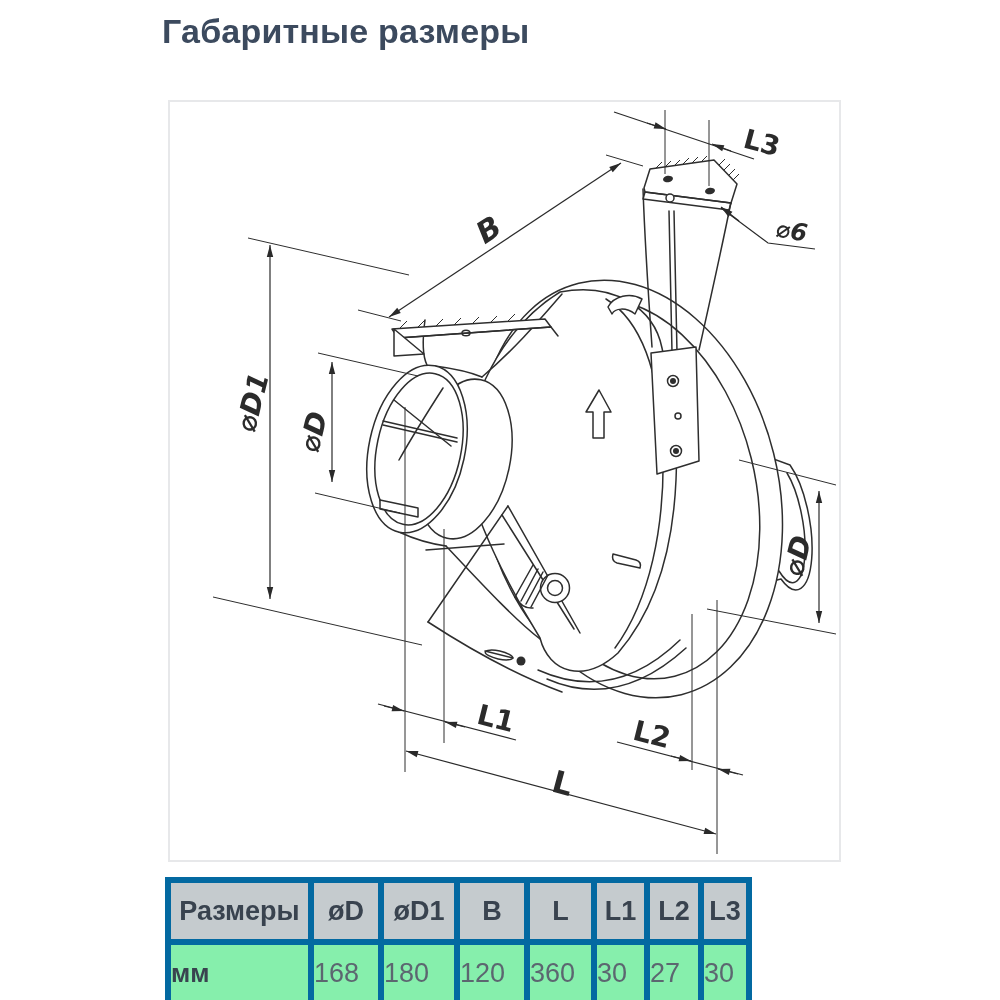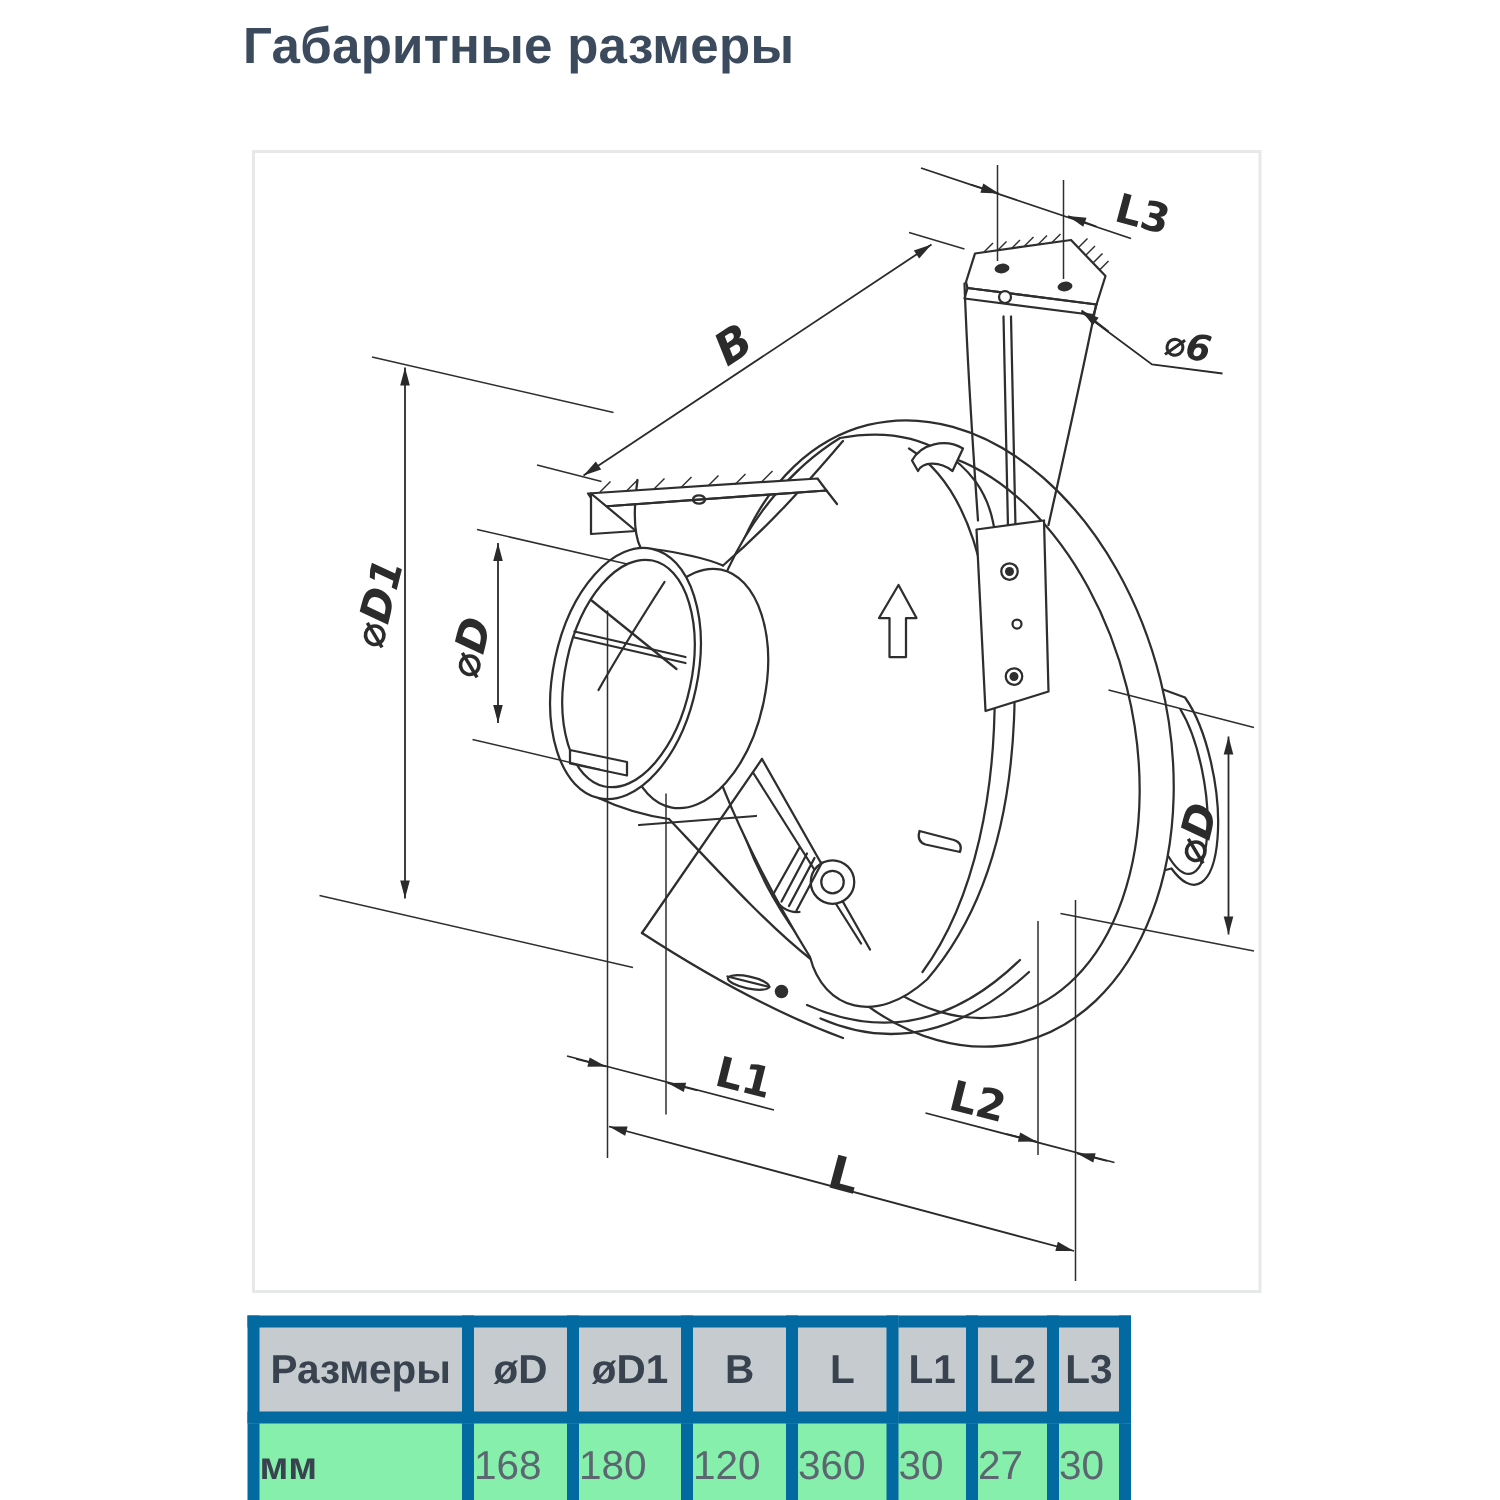--- a/index.html
+++ b/index.html
@@ -11,21 +11,21 @@
   .drawing-frame{
     position:absolute;left:168px;top:100px;width:669px;height:758px;
     border:2px solid #e7e8ea;background:#ffffff;
   }
   .drawing-frame svg{display:block;width:100%;height:100%;}
 
   .dims-table{
     position:absolute;left:165px;top:877px;border-collapse:collapse;table-layout:fixed;
   }
   .dims-table th,.dims-table td{
-    border:8px solid #0369a1;vertical-align:middle;
+    border:6px solid #0369a1;vertical-align:middle;
     height:56px;padding:0;font-size:27px;
   }
   .dims-table th{background:#c5cbce;color:#39434f;font-weight:bold;}
   .dims-table td{background:#86efac;color:#5c6670;font-weight:normal;}
   .dims-table td.rowlabel{color:#39434f;font-weight:bold;font-size:26px;}
 
   
   .g{stroke:#2e2e2e;stroke-width:1.5;fill:none;stroke-linecap:round;stroke-linejoin:round;}
   .gw{stroke:#2e2e2e;stroke-width:1.5;fill:#ffffff;stroke-linejoin:round;}
   .thin{stroke:#2e2e2e;stroke-width:1;fill:none;}

